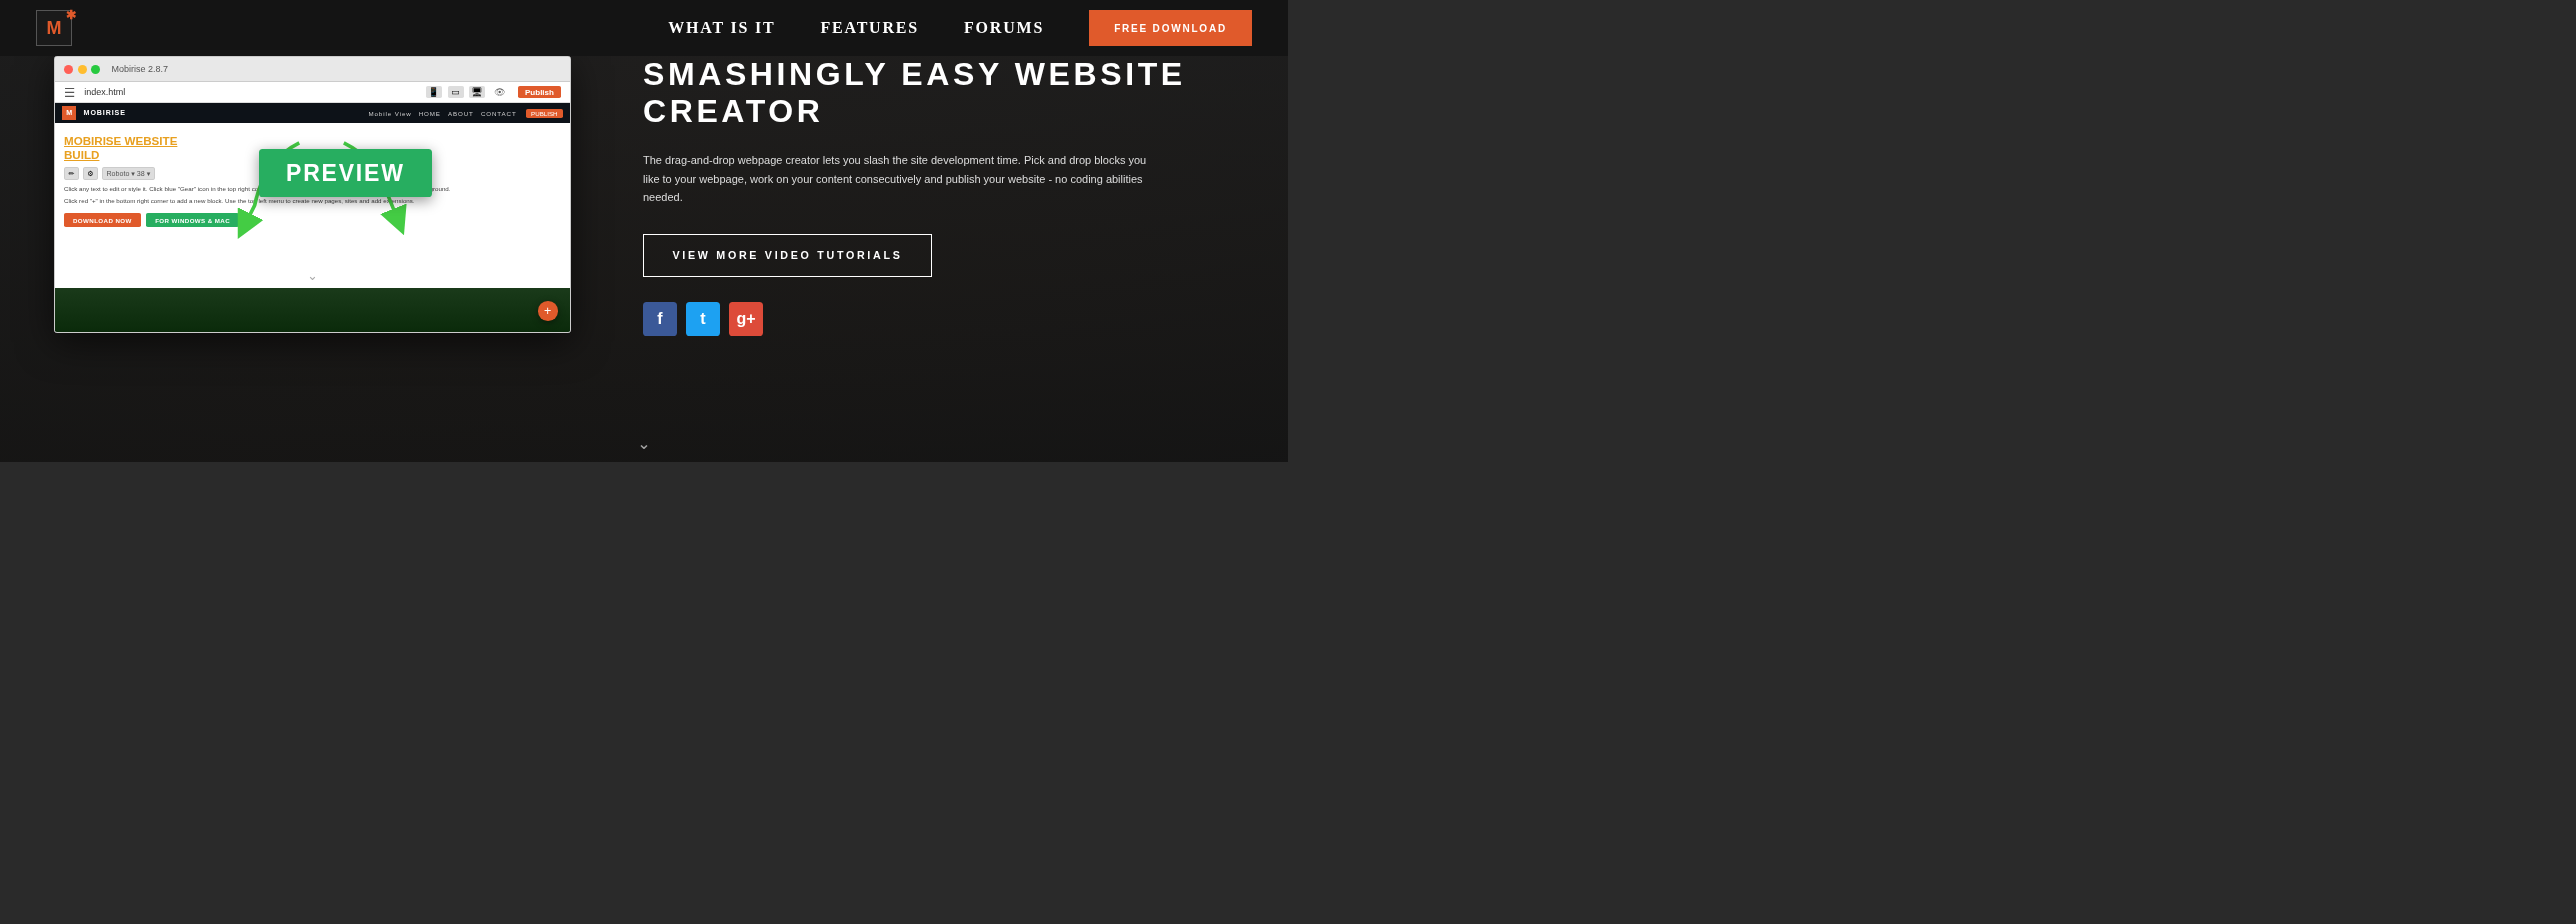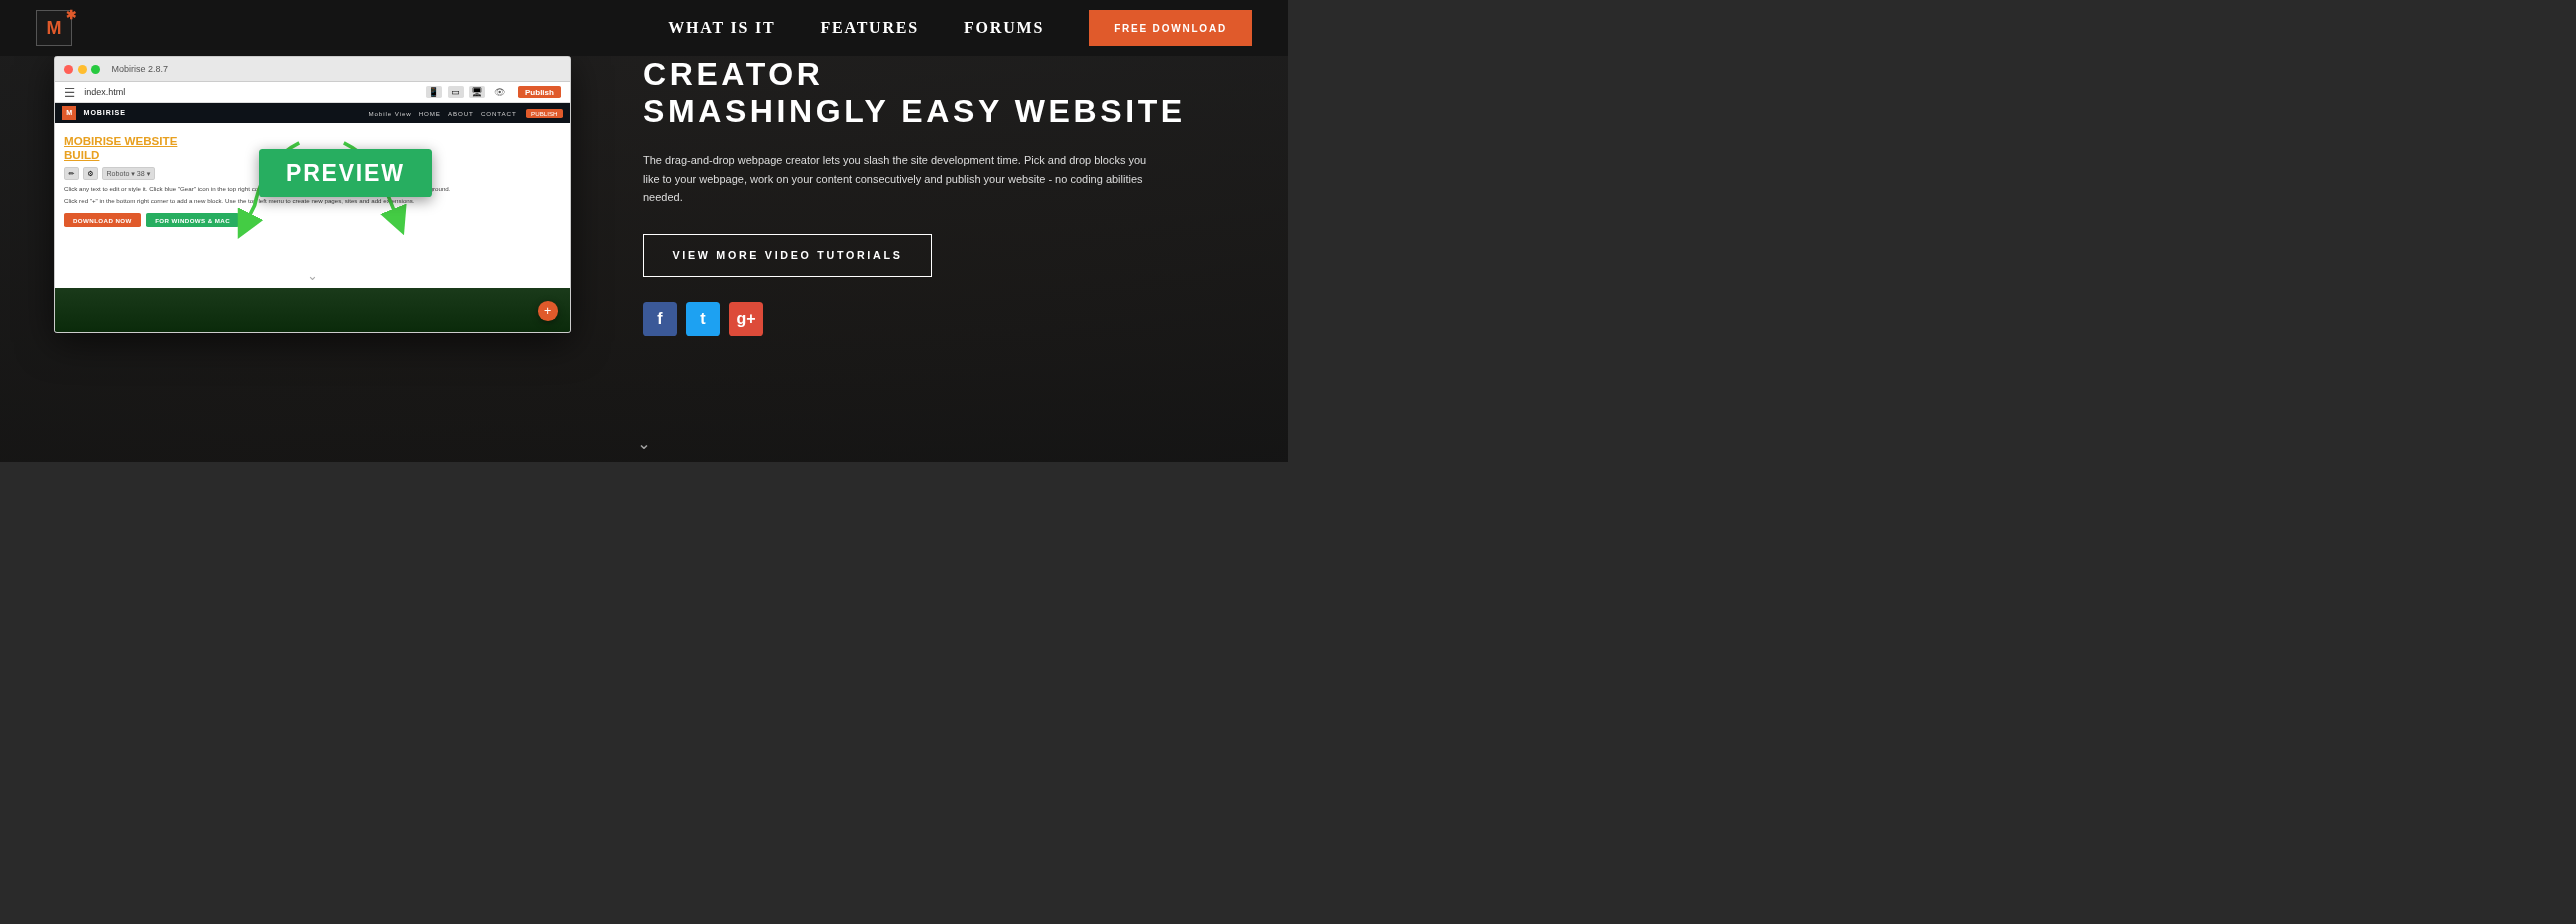--- a/index.html
+++ b/index.html
@@ -566,22 +566,22 @@
           <path d="M0,0 L0,8 L8,4 z" fill="#44cc44"></path>
         </marker>
       </defs>
     </svg>
 
     <div class="preview-btn">PREVIEW</div>
   </div>
 
   <div class="text-content">
     <h1 class="main-heading">
+      <div>SMASHINGLY EASY WEBSITE</div>
       <div>CREATOR</div>
-      <div>SMASHINGLY EASY WEBSITE</div>
     </h1>
     <p class="main-description">The drag-and-drop webpage creator lets you slash the site development time. Pick and drop blocks you like to your webpage, work on your content consecutively and publish your website - no coding abilities needed.</p>
     <div class="video-btn">VIEW MORE VIDEO TUTORIALS</div>
     <div class="social-icons">
       <div class="social-icon si-facebook">f</div>
       <div class="social-icon si-twitter">t</div>
       <div class="social-icon si-google">g+</div>
     </div>
   </div>
 

